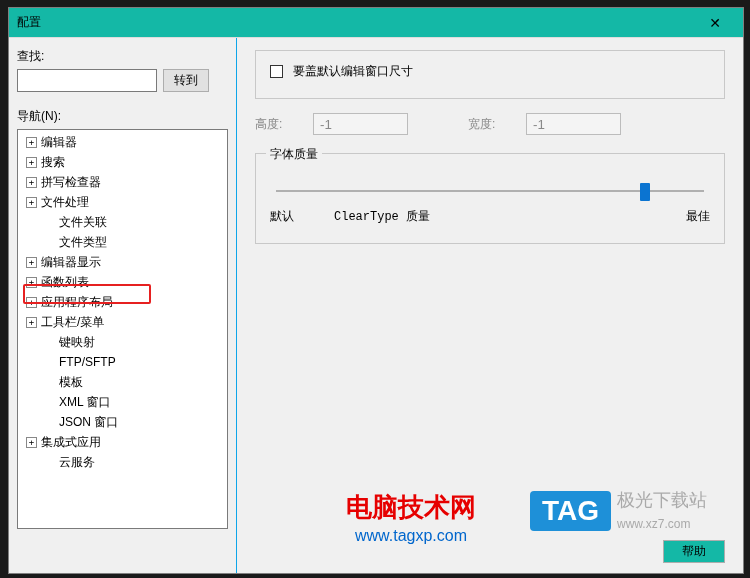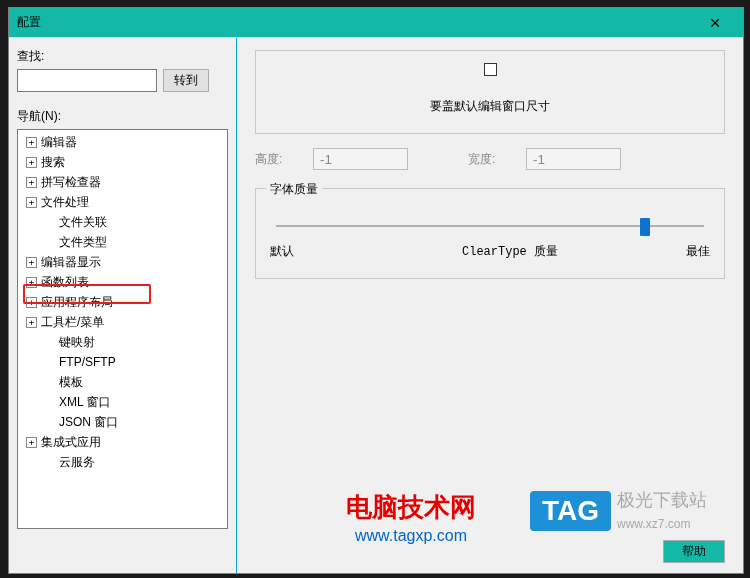--- a/index.html
+++ b/index.html
@@ -20,30 +20,30 @@
 .tree-item.indent1 { padding-left: 8px; }
 .tree-item.indent2 { padding-left: 26px; }
 .expander { width: 11px; height: 11px; border: 1px solid #888; display: inline-flex; align-items: center; justify-content: center; font-size: 9px; line-height: 1; margin-right: 2px; font-family: monospace; }
 .dotted-spacer { width: 11px; margin-right: 2px; }
 .tree-label { margin-left: 2px; }
 .highlight-box { position: absolute; border: 2px solid #e62020; border-radius: 2px; left: 14px; top: 276px; width: 128px; height: 20px; pointer-events: none; }
 .right-panel { flex: 1; padding: 12px 18px; position: relative; }
 .group { border: 1px solid #c8c8c8; padding: 12px 14px 18px; margin-bottom: 14px; position: relative; }
 .group.pad-top { padding-top: 18px; font-family: Liberation Mono, monospace; }
 .group-title { position: absolute; top: -8px; left: 10px; background: #f0f0f0; padding: 0 4px; }
-.chk-row { display: flex; align-items: center; gap: 22px; flex-direction: column; }
+.chk-row { display: flex; align-items: center; gap: 10px; }
 .chk { width: 13px; height: 13px; border: 1px solid #333; background: #fff; }
 .dims-row { display: flex; align-items: center; gap: 10px; margin-top: 4px; color: #888; }
 .dim-label { width: 48px; }
 .dim-input { width: 95px; height: 22px; border: 1px solid #bcbcbc; background: #f4f4f4; padding: 0 6px; color: #888; }
 .slider-track { position: relative; height: 2px; background: #b0b0b0; margin: 18px 6px 10px; }
 .slider-thumb { position: absolute; top: -7px; width: 10px; height: 18px; background: #0b74d1; border-radius: 1px; }
 .slider-labels { display: flex; margin-top: 16px; }
 .slider-labels span:nth-child(1) { flex: 0 0 auto; }
-.slider-labels span:nth-child(2) { flex: 1; text-align: center; padding-left: 40px; }
+.slider-labels span:nth-child(2) { flex: 1; padding-left: 40px; }
 .slider-labels span:nth-child(3) { flex: 0 0 auto; }
 .help-btn { position: absolute; right: 18px; bottom: 10px; height: 23px; padding: 0 18px; background: #14b8a6; border: 1px solid #adadad; cursor: pointer; font-size: 12px; font-family: inherit; }
 .watermark1 { position: absolute; left: 346px; top: 490px; text-align: center; pointer-events: none; }
 .wm1-a { font-size: 26px; font-weight: bold; color: #e60000; }
 .wm1-b { font-size: 16px; color: #0066cc; margin-top: 2px; }
 .watermark2 { position: absolute; left: 530px; top: 488px; pointer-events: none; display: flex; align-items: center; }
 .tag-badge { background: #1e90d8; color: #fff; font-weight: bold; font-size: 28px; padding: 4px 12px; border-radius: 4px; }
 .wm2-txt { color: rgba(100,100,100,0.5); font-size: 18px; margin-left: 6px; }
 </style>
 </head>

